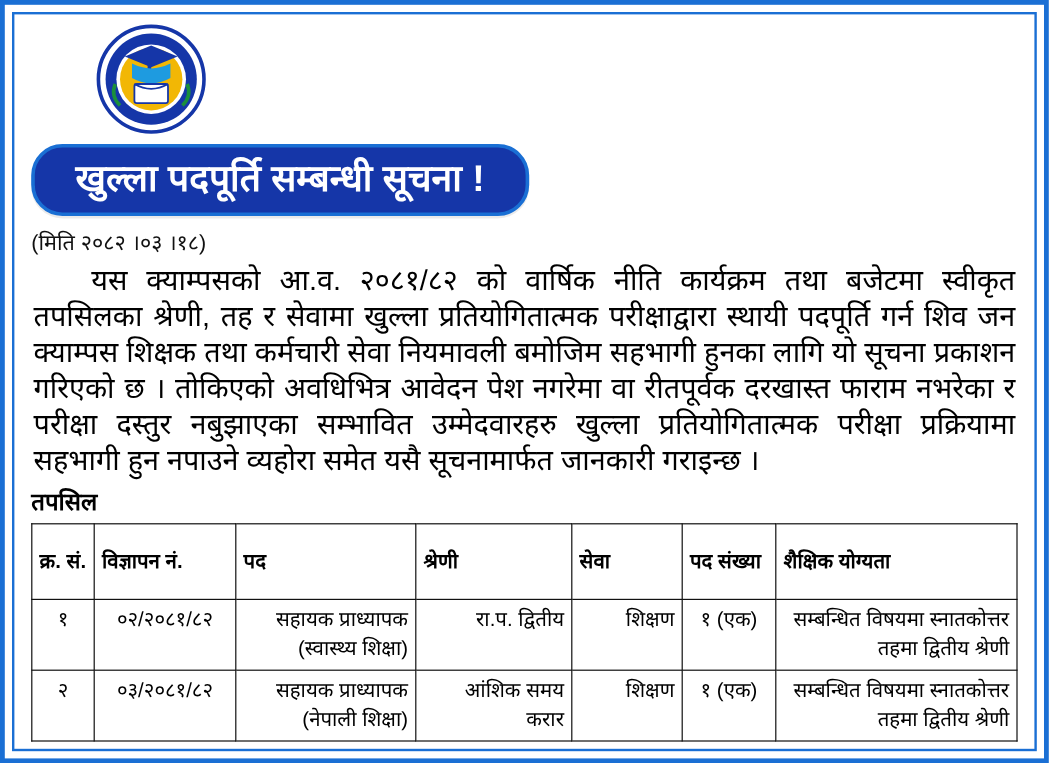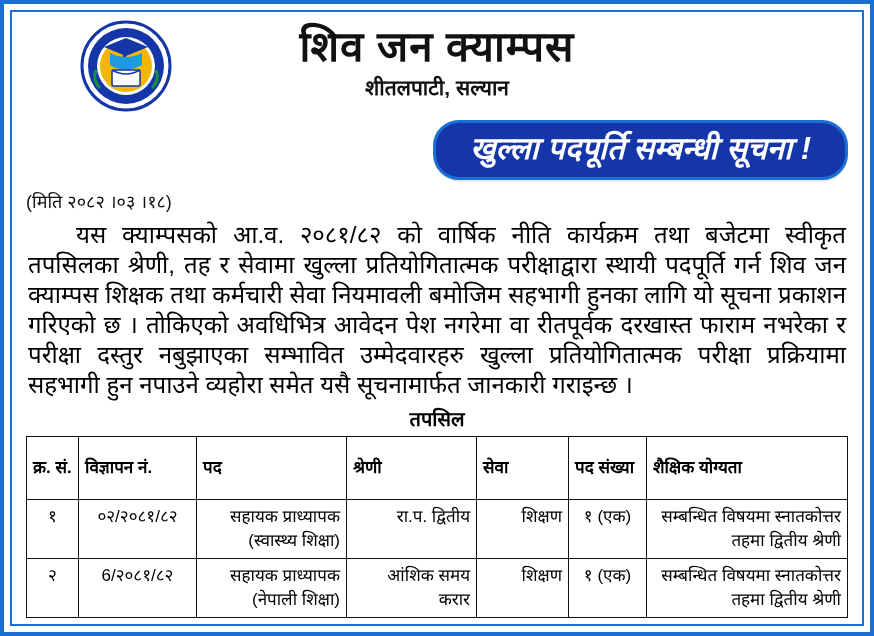--- a/index.html
+++ b/index.html
@@ -60,23 +60,22 @@
   }
   .campus-addr {
     font-size: 21px;
     font-weight: bold;
     color: #111111;
     line-height: 28px;
     margin-top: 2px;
   }
   
   .banner-wrap {
-    text-align: right;
+    text-align: left;
     margin-top: 6px;
-    font-style: italic;
   }
   .banner {
     display: inline-block;
     background: #1536a8;
     border: 3px solid #1a6fd4;
     border-radius: 26px;
     padding: 7px 34px 9px 34px;
     box-shadow: 0 2px 0 rgba(0,0,0,0.08);
   }
   .banner-text {
@@ -99,21 +98,20 @@
     font-size: 24px;
     line-height: 30px;
     color: #000000;
     text-align: justify;
     text-justify: inter-word;
     text-indent: 48px;
     padding: 0 2px;
   }
   
   .tapasil {
-    text-align: center;
     font-size: 20px;
     font-weight: bold;
     color: #000000;
     margin-top: 6px;
     line-height: 26px;
   }
   
   table.data {
     width: 100%;
     border-collapse: collapse;
@@ -159,24 +157,20 @@
           <circle cx="46" cy="46" r="26" fill="#f2b705"></circle>
           <path d="M46 18 L68 27 L46 36 L24 27 Z" fill="#1536a8"></path>
           <rect x="43" y="30" width="3" height="12" fill="#1536a8"></rect>
           <path d="M30 33 L30 45 Q46 54 62 45 L62 33 Q46 41 30 33 Z" fill="#1e9be0"></path>
           <rect x="32" y="50" width="28" height="16" rx="2" fill="#ffffff" stroke="#1536a8" stroke-width="1.5"></rect>
           <path d="M32 50 Q46 58 60 50" fill="none" stroke="#1536a8" stroke-width="1.5"></path>
           <path d="M14 46 A32 32 0 0 1 78 46" fill="none" stroke="#1536a8" stroke-width="1"></path>
           <path d="M20 68 Q12 60 16 50" fill="none" stroke="#1a8f3c" stroke-width="3"></path>
           <path d="M72 68 Q80 60 76 50" fill="none" stroke="#1a8f3c" stroke-width="3"></path>
         </svg>
-      </div>
-      <div class="title-block">
-        <div class="campus-name">शिव जन क्याम्पस</div>
-        <div class="campus-addr">शीतलपाटी, सल्यान</div>
       </div>
     </div>
 
     <div class="banner-wrap">
       <div class="banner">
         <div class="banner-text">खुल्ला पदपूर्ति सम्बन्धी सूचना !</div>
       </div>
     </div>
 
     <div class="date-line">(मिति २०८२ ।०३ ।१८)</div>
@@ -211,21 +205,21 @@
           <td class="c">१</td>
           <td class="c">०२/२०८१/८२</td>
           <td class="l">सहायक प्राध्यापक (स्वास्थ्य शिक्षा)</td>
           <td class="l">रा.प. द्वितीय</td>
           <td class="l">शिक्षण</td>
           <td class="c">१ (एक)</td>
           <td class="l">सम्बन्धित विषयमा स्नातकोत्तर तहमा द्वितीय श्रेणी</td>
         </tr>
         <tr>
           <td class="c">२</td>
-          <td class="c">6/२०८१/८२</td>
+          <td class="c">०३/२०८१/८२</td>
           <td class="l">सहायक प्राध्यापक (नेपाली शिक्षा)</td>
           <td class="l">आंशिक समय करार</td>
           <td class="l">शिक्षण</td>
           <td class="c">१ (एक)</td>
           <td class="l">सम्बन्धित विषयमा स्नातकोत्तर तहमा द्वितीय श्रेणी</td>
         </tr>
       </tbody>
     </table>
 
   </div>

